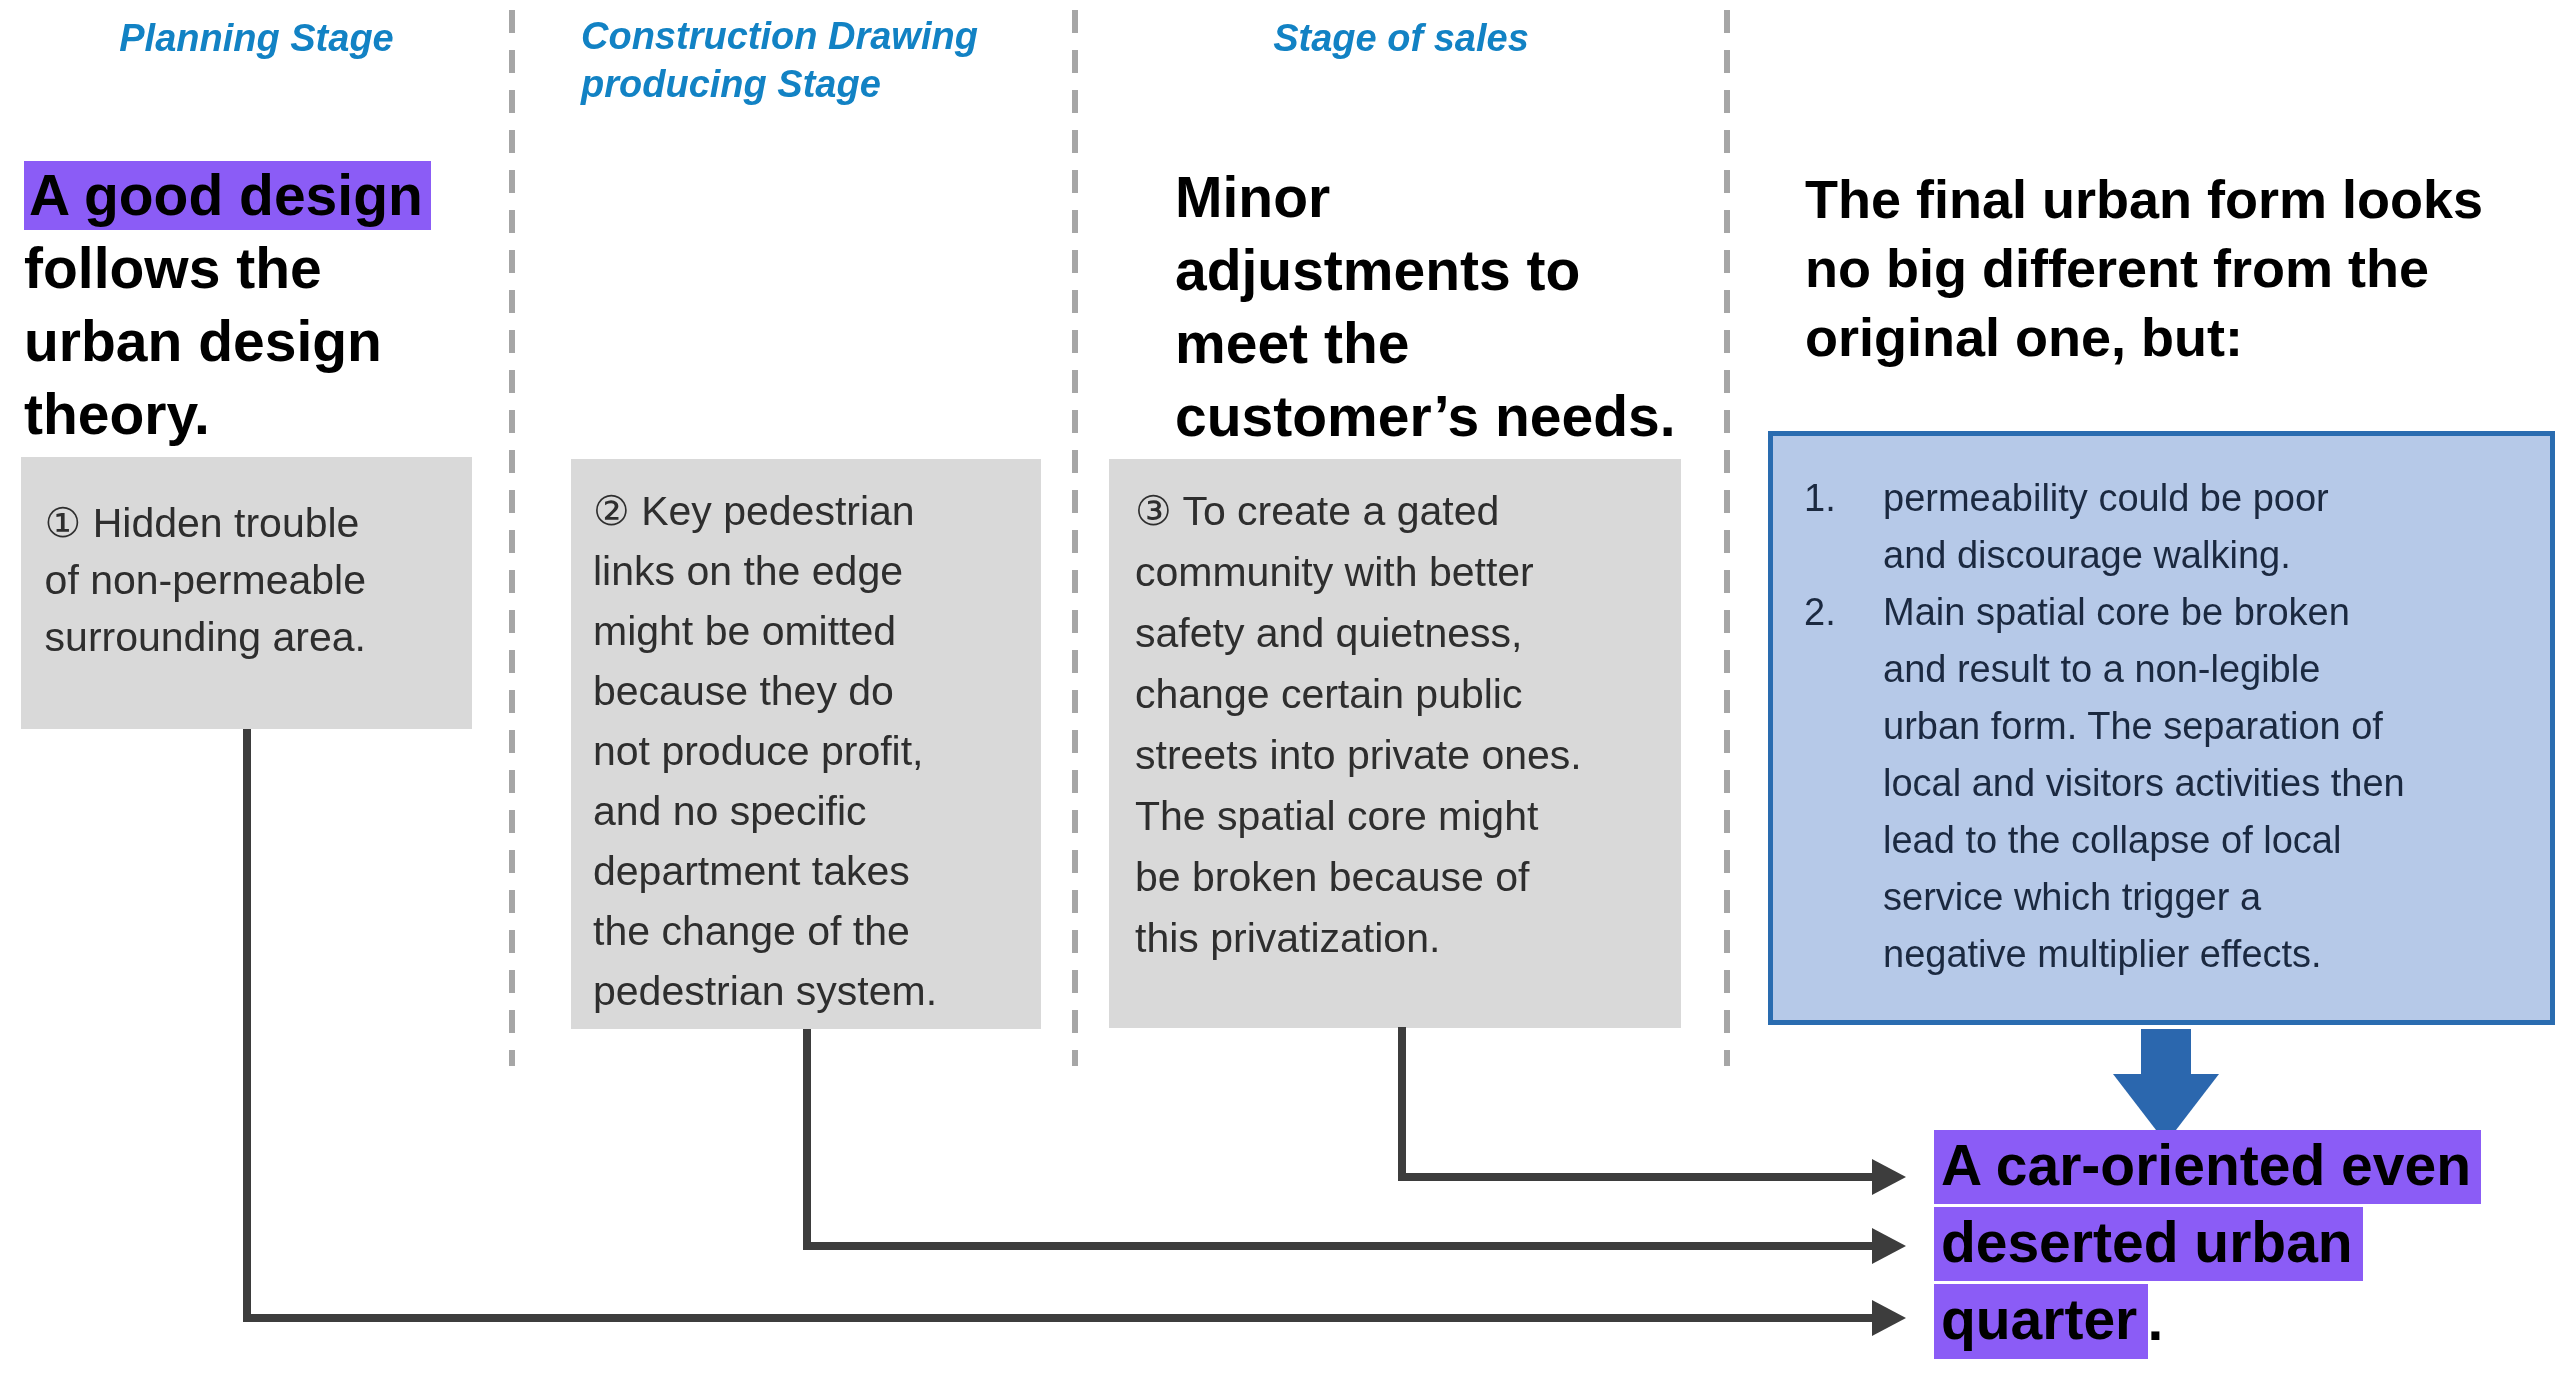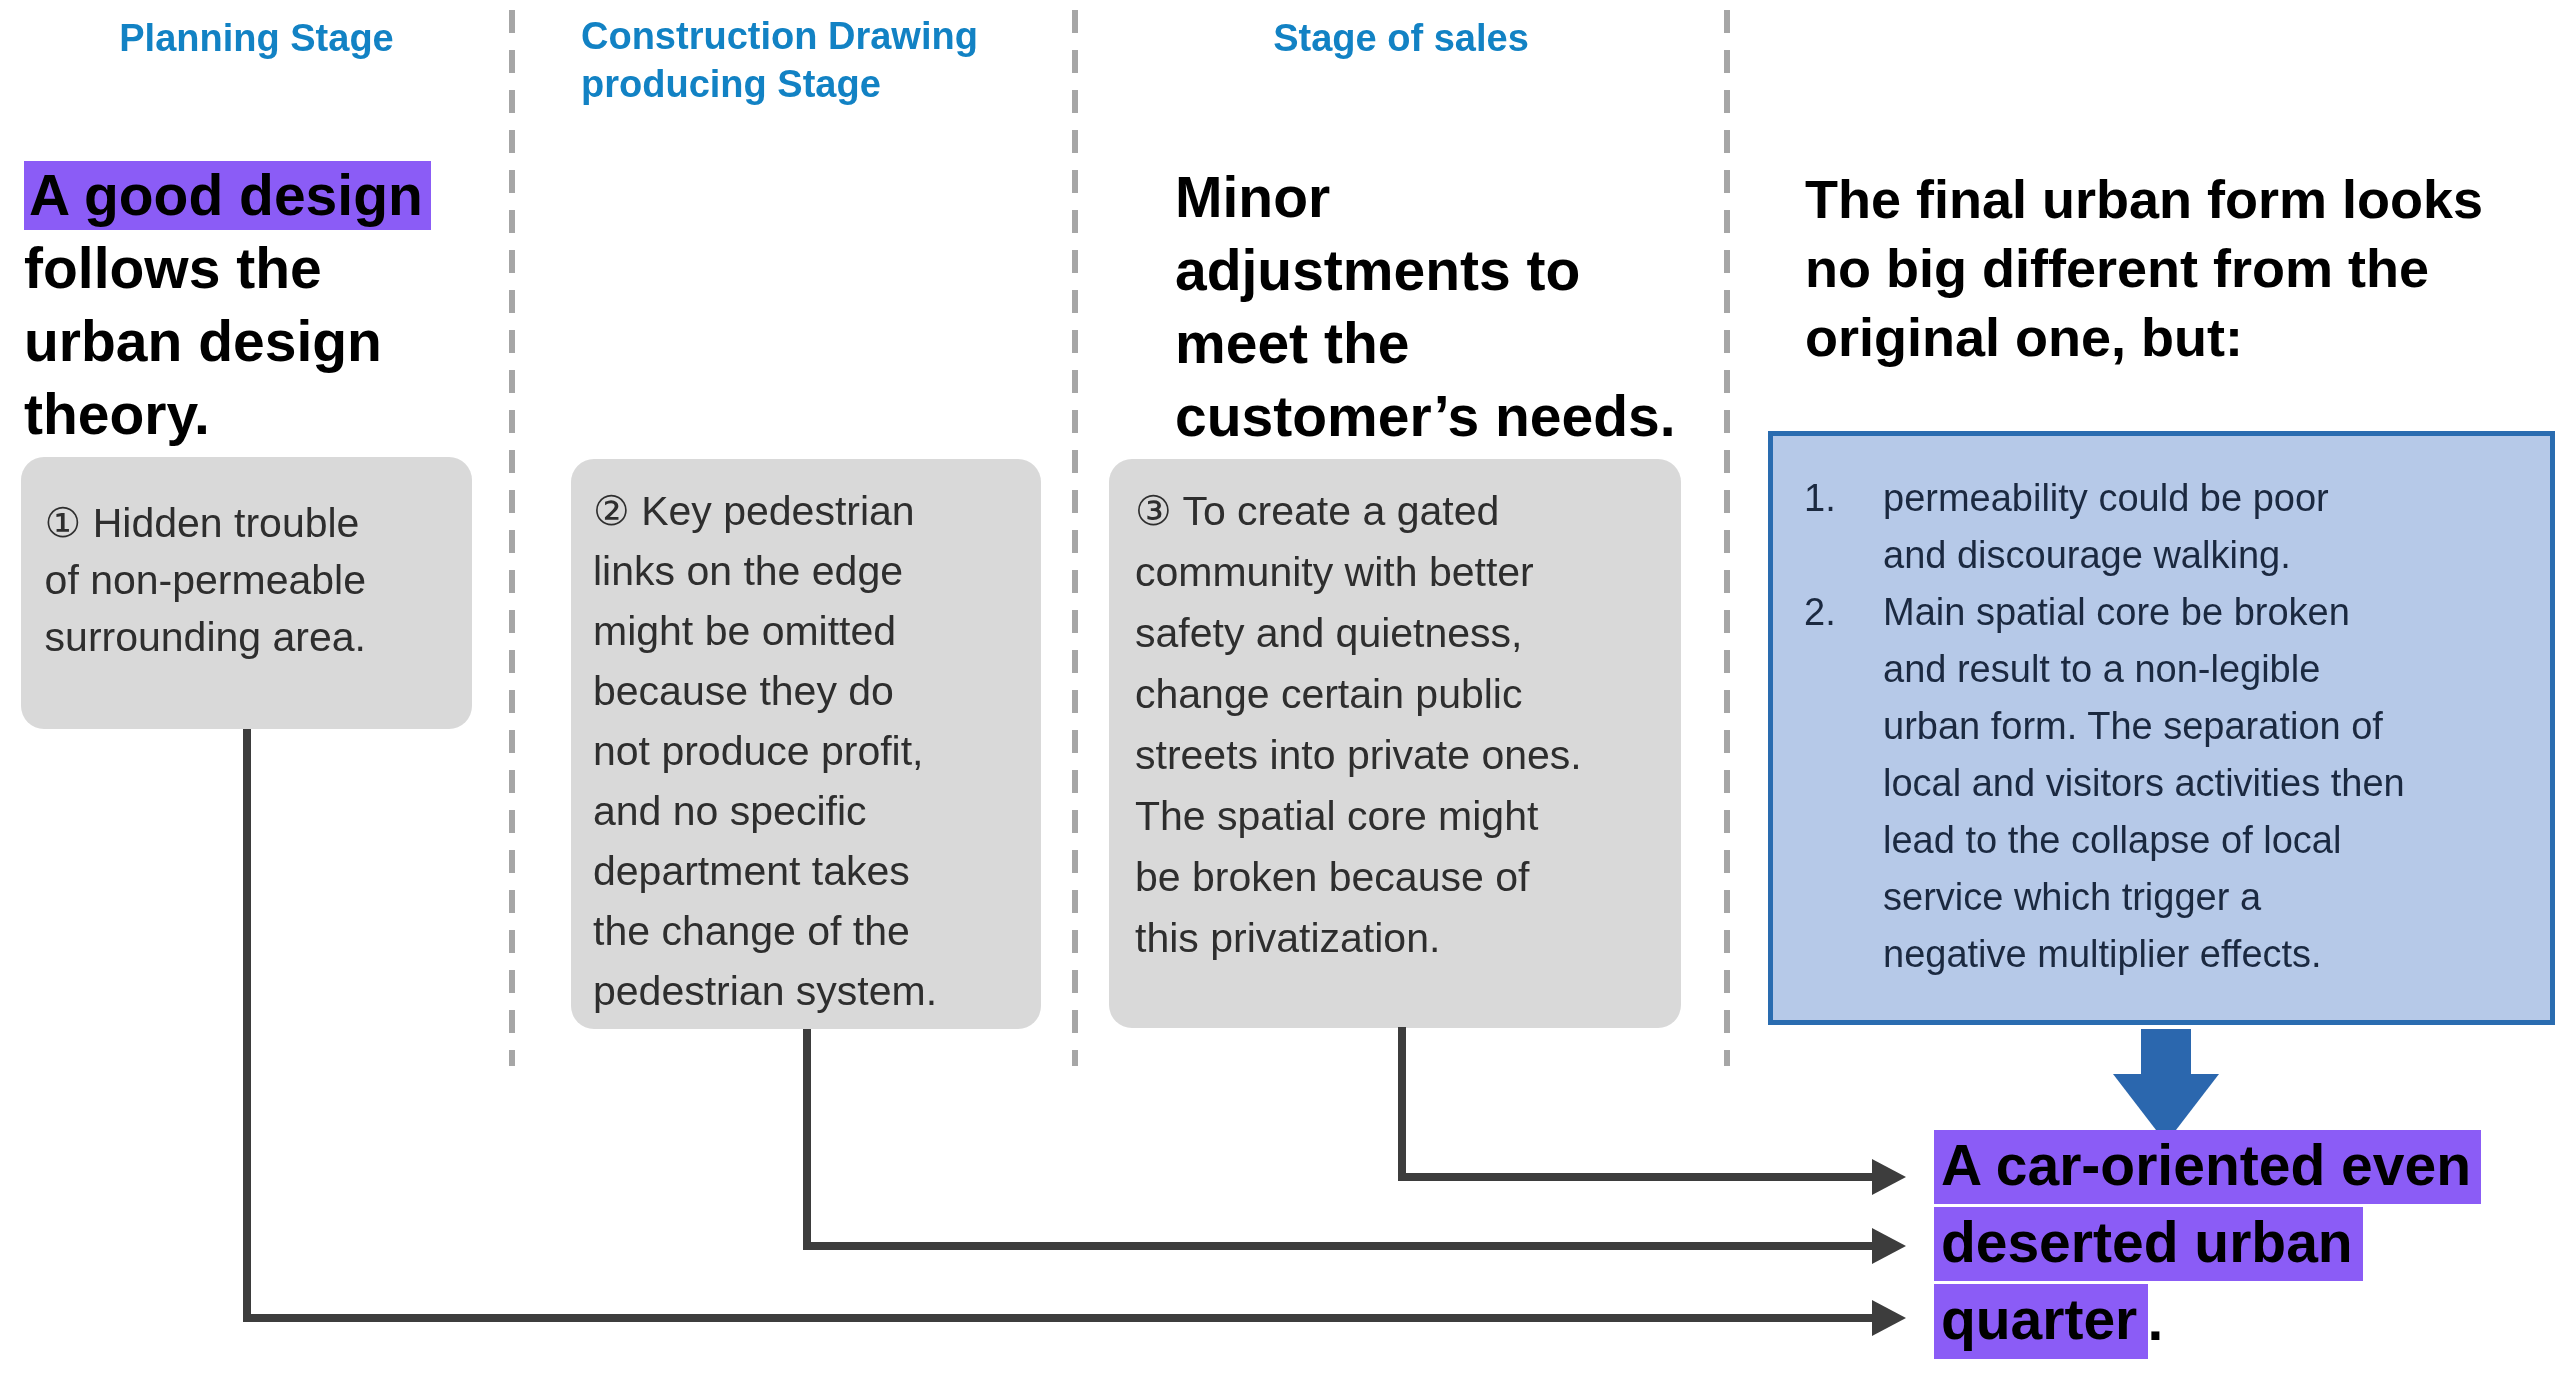--- a/index.html
+++ b/index.html
@@ -11,20 +11,21 @@
   .sep{
     position:absolute;top:10.3px;width:6px;height:1056px;
     background:repeating-linear-gradient(180deg,#a6a6a6 0 23px,transparent 23px 40px);
   }
   .sep1{left:509px;} .sep2{left:1072px;} .sep3{left:1724px;}
 
   
   .heading{
     position:absolute;color:#1282c4;font-weight:bold;font-size:38px;line-height:48px;
     white-space:pre-line;
+    font-style:italic;
   }
   .h1{left:0;top:13.7px;width:513px;text-align:center;}
   .h2{left:581px;top:12px;width:480px;text-align:left;}
   .h3{left:1075px;top:13.7px;width:652px;text-align:center;}
   .h4{left:1727px;top:13.7px;width:660px;text-align:center;}
 
   
   .statement{
     position:absolute;color:#000;font-weight:bold;font-size:57px;line-height:73px;
     white-space:pre-line;
@@ -32,21 +33,21 @@
   .s1{left:24px;top:159px;width:480px;}
   .s2{left:581px;top:161px;width:480px;}
   .s3{left:1175px;top:161px;width:540px;}
   .s4{left:1805px;top:165px;width:767px;font-size:54px;line-height:69px;}
 
   .hl{background:#8b5cf6;padding:1.7px 8.6px 3.4px 5.1px;}
 
   
   .graybox{
     position:absolute;background:#d9d9d9;color:#2e2e2e;font-size:41px;
-    white-space:pre-line;box-sizing:border-box;border-radius:23px;
+    white-space:pre-line;box-sizing:border-box;
   }
   .b1{left:20.6px;top:457px;width:451px;height:272px;padding:38px 17px 0 24px;line-height:57px;}
   .b2{left:571px;top:459px;width:470px;height:570px;padding:22px 12px 0 22px;line-height:60px;}
   .b3{left:1109px;top:459px;width:572px;height:569px;padding:22px 13.7px 0 26px;line-height:61px;}
 
   
   .bluebox{
     position:absolute;left:1768px;top:431px;width:787px;height:594px;box-sizing:border-box;
     background:#b6c9e8;border:5.1px solid #2a6cb0;color:#1b2940;font-size:38px;line-height:57px;
     padding:34px 15.4px 0 31px;

